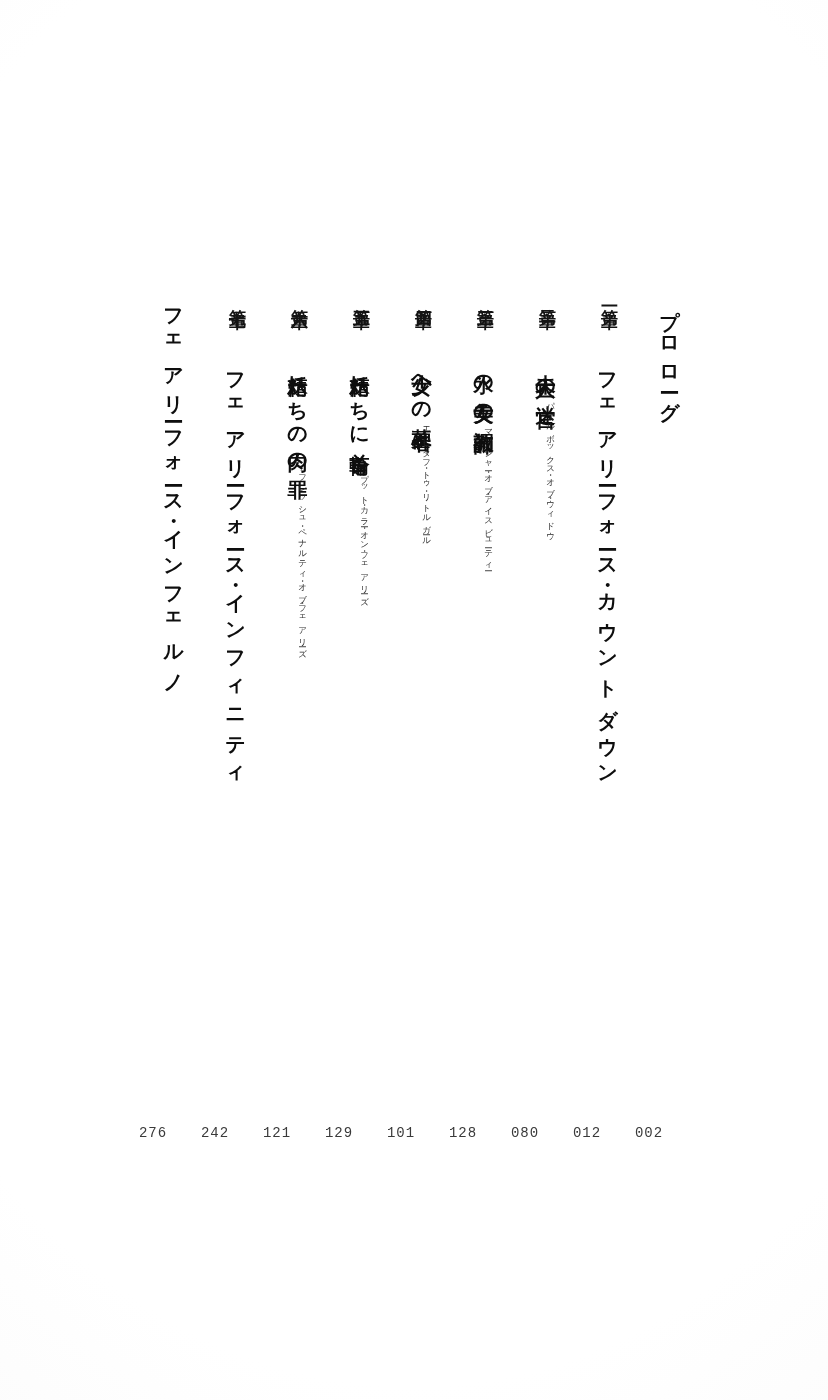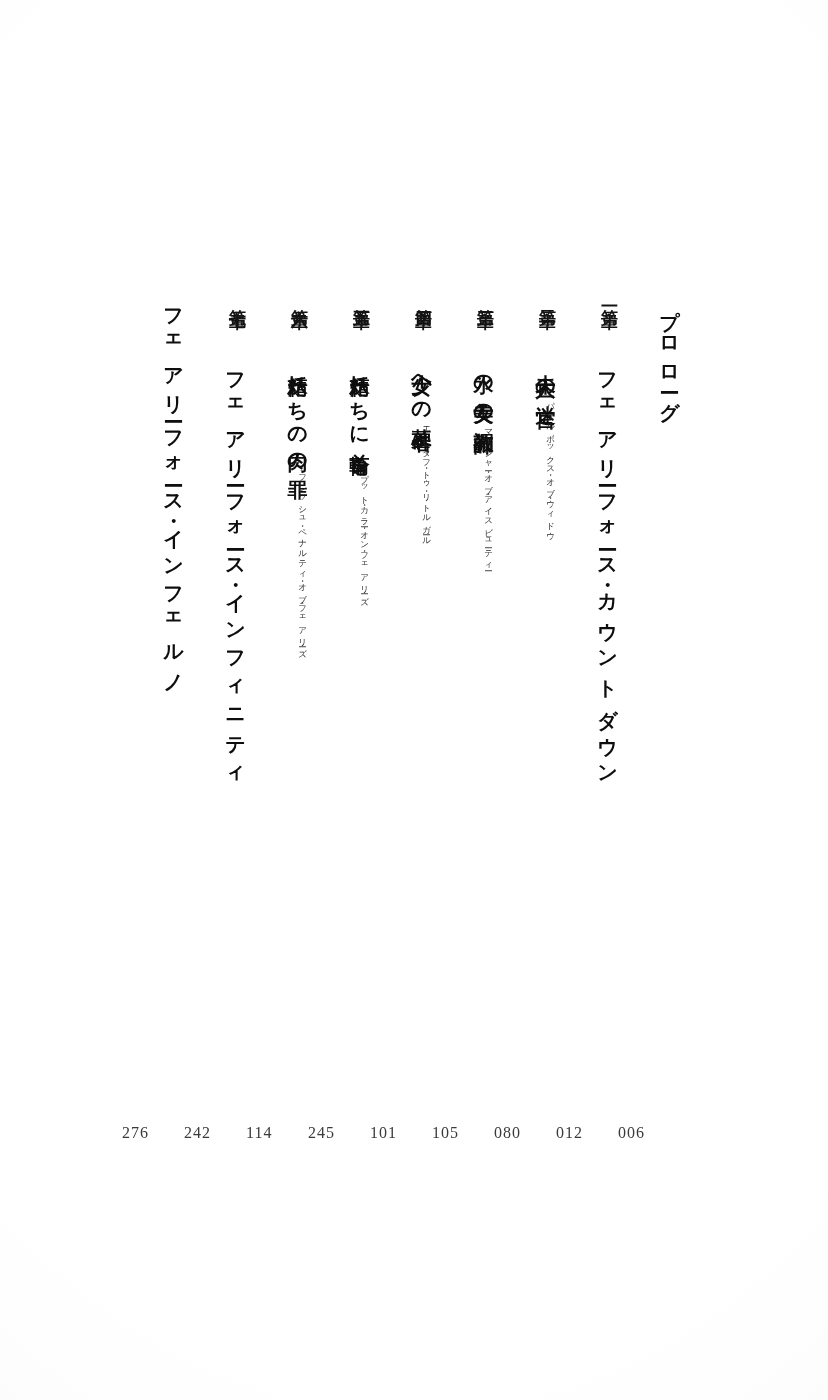--- a/index.html
+++ b/index.html
@@ -103,25 +103,25 @@
     top: 1122px;
     left: 120px;
     width: 560px;
     height: 22px;
     display: flex;
     flex-direction: row-reverse;
     align-items: center;
   }
   .pagenum {
     width: 62px;
-    text-align: left;
-    font-size: 16px;
+    text-align: center;
+    font-size: 14px;
     letter-spacing: 1px;
     color: #3a3a3a;
-    font-family: Liberation Serif, serif;
+    font-family: Liberation Mono, monospace;
   }
 </style>
 </head>
 <body>
 
 <div class="page">
 
   <div class="toc">
 
     <div class="entry noprefix">
@@ -186,24 +186,24 @@
 
     <div class="entry noprefix">
       <div class="titlewrap">
         <span class="title spaced">フェアリーフォース・インフェルノ</span>
       </div>
     </div>
 
   </div>
 
   <div class="pagenums">
-    <span class="pagenum">006</span>
+    <span class="pagenum">002</span>
     <span class="pagenum">012</span>
     <span class="pagenum">080</span>
-    <span class="pagenum">105</span>
+    <span class="pagenum">128</span>
     <span class="pagenum">101</span>
-    <span class="pagenum">245</span>
-    <span class="pagenum">114</span>
+    <span class="pagenum">129</span>
+    <span class="pagenum">121</span>
     <span class="pagenum">242</span>
     <span class="pagenum">276</span>
   </div>
 
 </div>
 
 </body></html>

